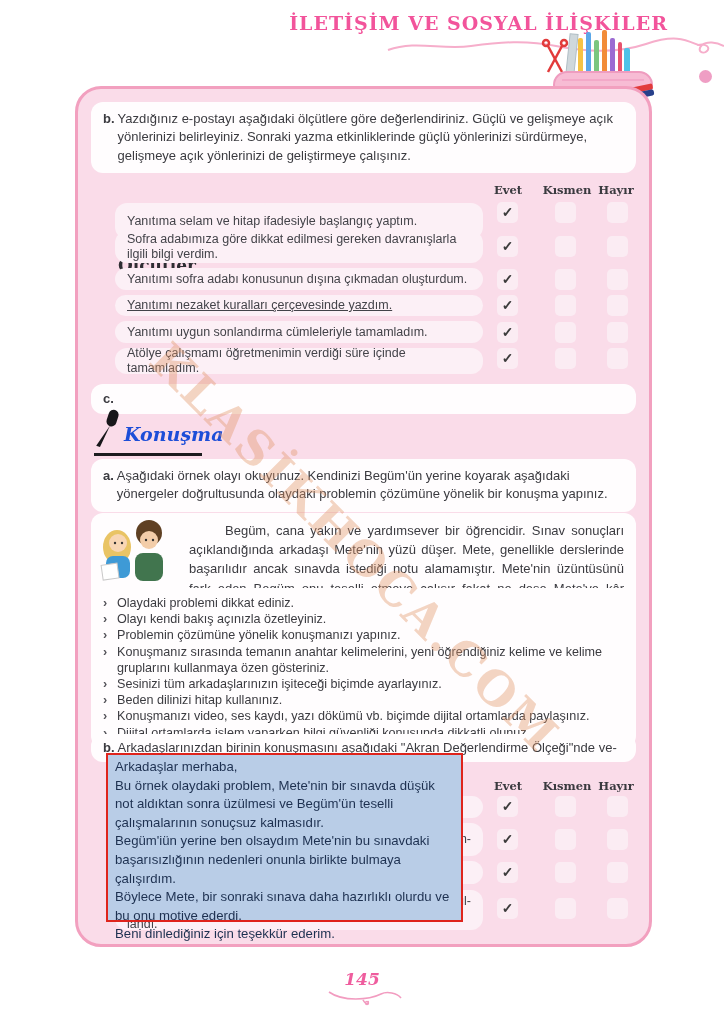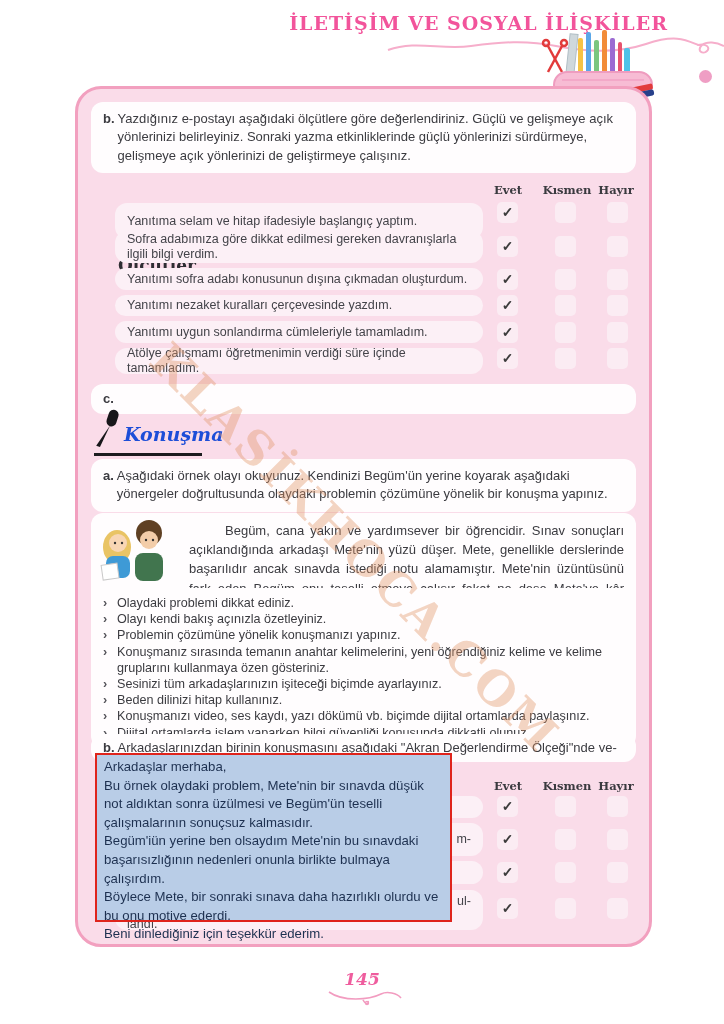--- a/index.html
+++ b/index.html
@@ -46,21 +46,21 @@
   
   .story-ill{position:absolute;left:8px;top:4px;}
   .story-txt{margin-left:86px;text-align:justify;text-indent:36px;font-size:13px;line-height:1.48;}
 
   
   .gitem{display:flex;font-size:12.6px;line-height:16.2px;}
   .gmark{width:14px;flex:none;font-weight:700;color:#55555b;}
   .gtxt{flex:1;}
 
   
-  .overlay{position:absolute;left:95px;top:753px;width:357px;height:169px;background:#b9cde7;
+  .overlay{position:absolute;left:106px;top:753px;width:357px;height:169px;background:#b9cde7;
     border:2.5px solid #df241c;box-sizing:border-box;padding:3px 7px;z-index:10;
     font-size:13.2px;line-height:18.6px;color:#1d3050;}
   .overlay p{margin:0;}
 
   
   .watermark{position:absolute;left:178px;top:332px;z-index:6;font-family:"DejaVu Serif",serif;
     font-weight:700;font-size:47px;letter-spacing:3px;color:rgba(224,150,106,0.40);
     white-space:nowrap;transform:rotate(45deg);transform-origin:left top;pointer-events:none;}
 
   
@@ -150,21 +150,21 @@
     <div class="cbx" style="left:419px;top:180px;">
         <span class="chk">✓</span>
       </div>
     <div class="cbx" style="left:477px;top:180px;">
         <span class="chk"></span>
       </div>
     <div class="cbx" style="left:529px;top:180px;">
         <span class="chk"></span>
       </div>
 
-    <div class="pill" style="top:206px;height:21px;">
+    <div class="pill" style="top:206px;height:21px;text-decoration:underline;">
         <span>Yanıtımı nezaket kuralları çerçevesinde yazdım.</span>
       </div>
     <div class="cbx" style="left:419px;top:206px;">
         <span class="chk">✓</span>
       </div>
     <div class="cbx" style="left:477px;top:206px;">
         <span class="chk"></span>
       </div>
     <div class="cbx" style="left:529px;top:206px;">
         <span class="chk"></span>

